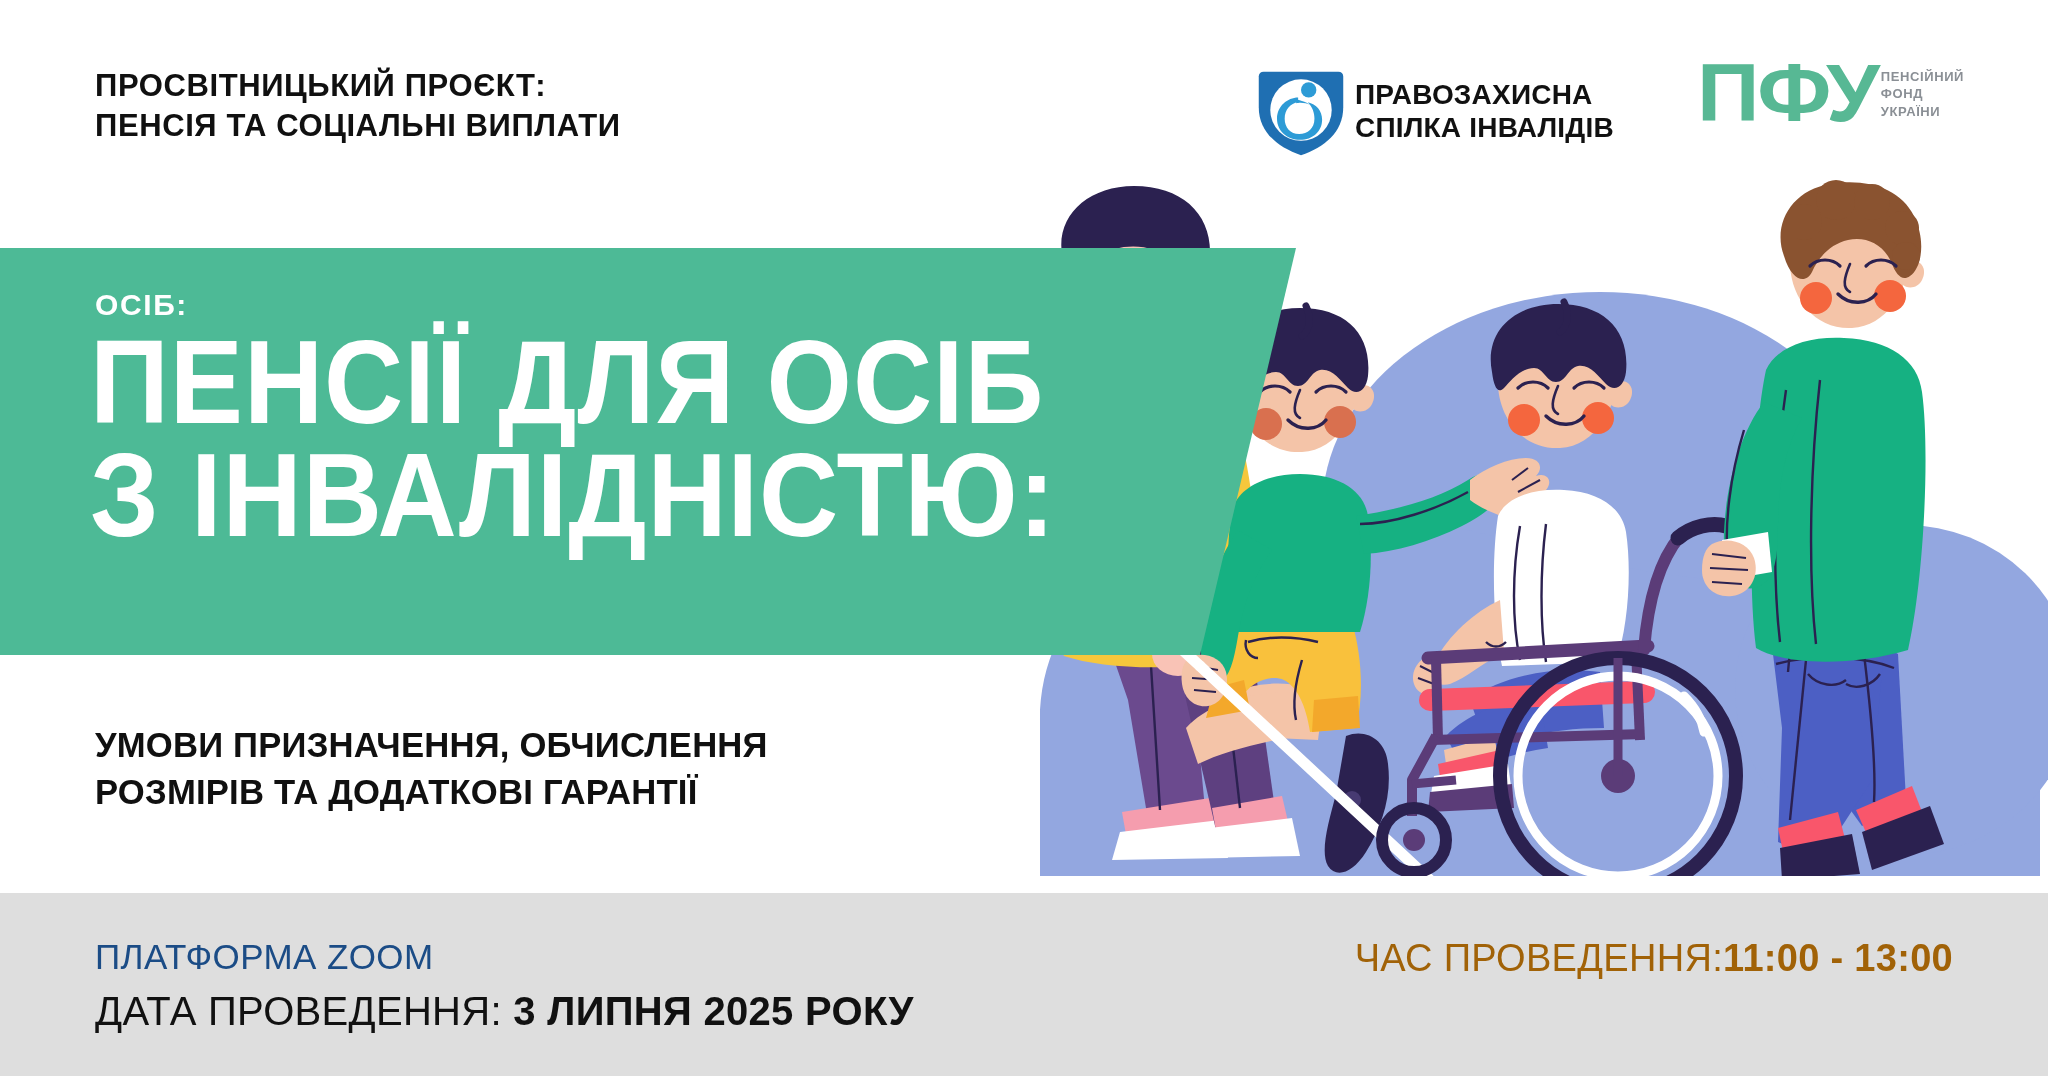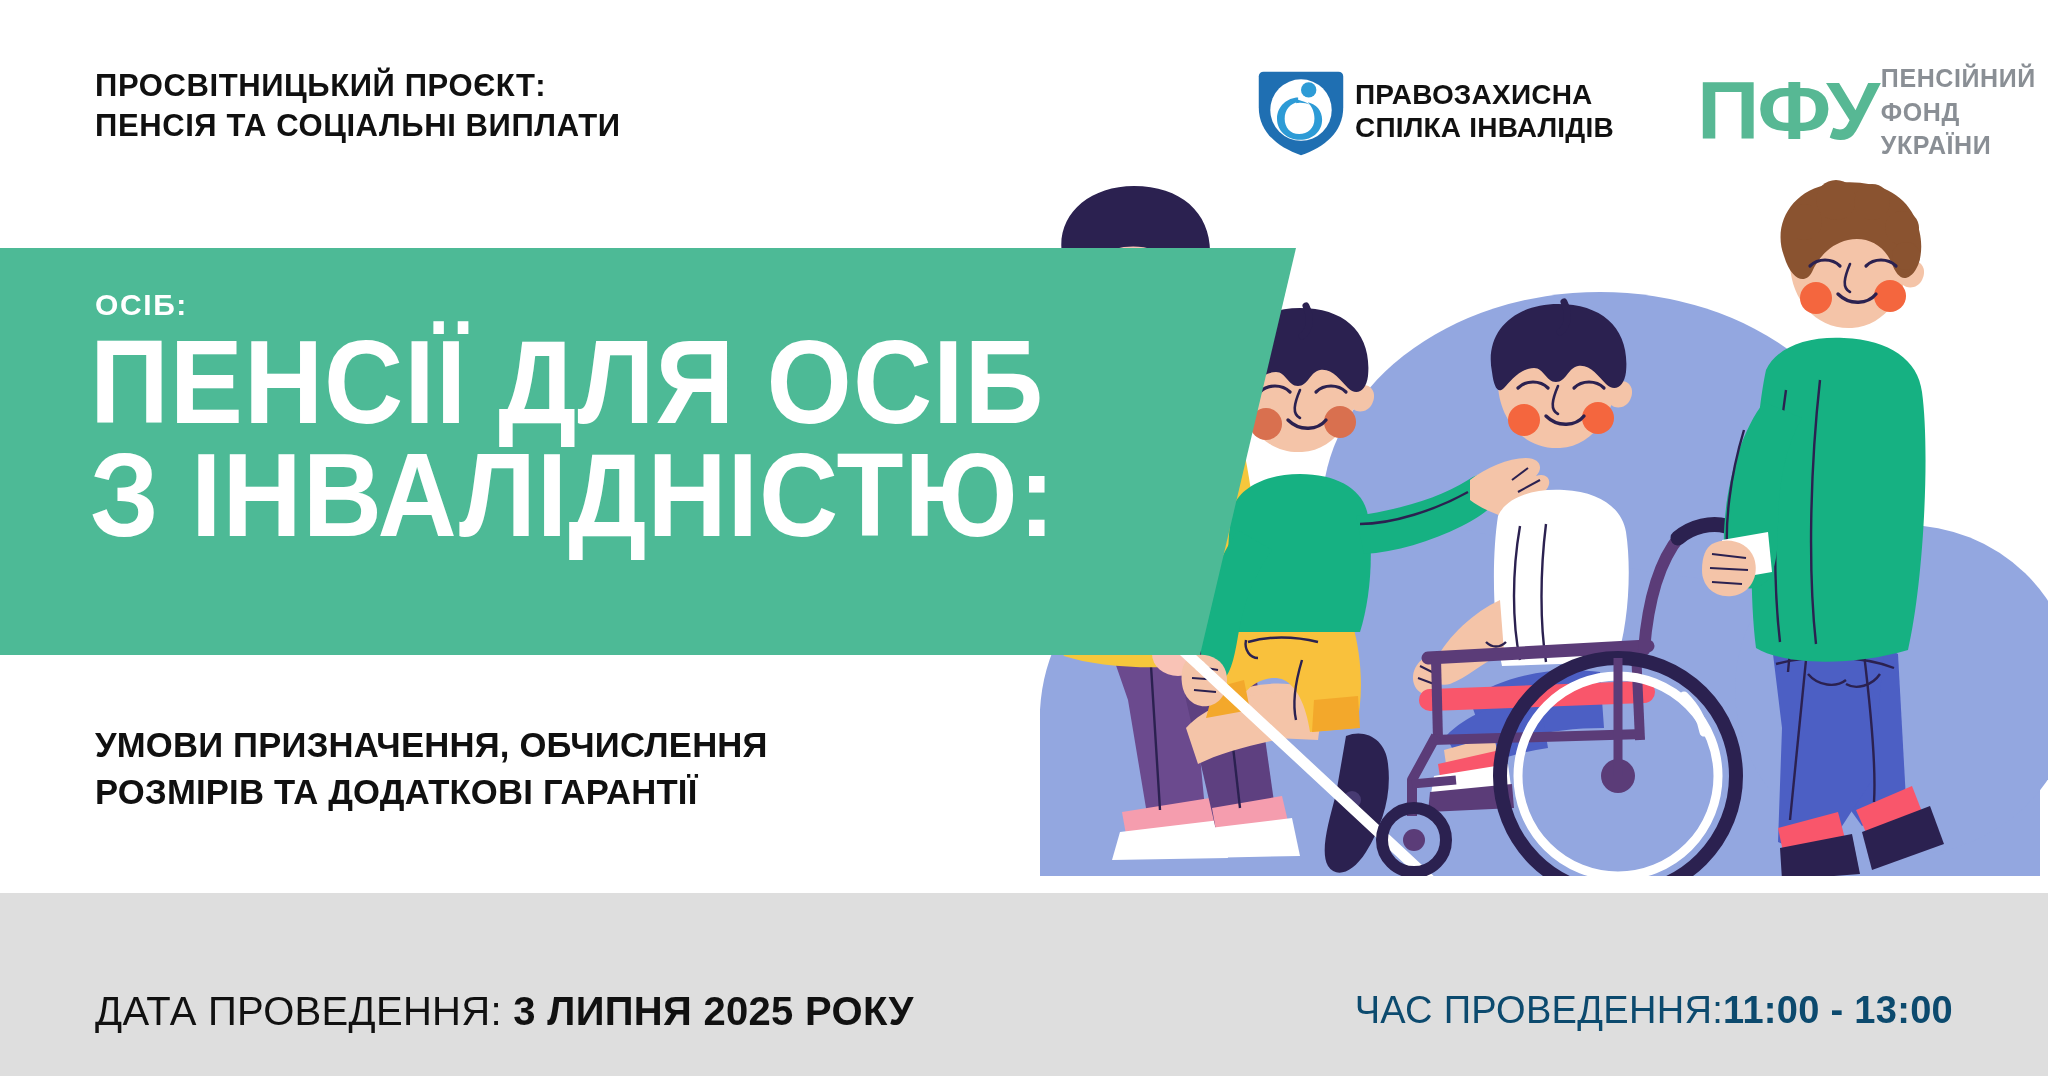--- a/index.html
+++ b/index.html
@@ -25,21 +25,21 @@
     letter-spacing:0.2px;text-transform:uppercase;white-space:pre-line;
   }
 
   
   #logo-pfu{position:absolute;left:1697px;top:60px;display:flex;align-items:center;gap:13px;}
   #logo-pfu .pfu-mark{
     font-size:82px;font-weight:bold;color:#57B894;line-height:0.80;
     letter-spacing:-2px;transform:scaleX(1.06);transform-origin:left center;
   }
   #logo-pfu .pfu-words{
-    font-size:25px;font-weight:bold;line-height:1.34;color:#8A8F95;
+    font-size:13px;font-weight:bold;line-height:1.34;color:#8A8F95;
     letter-spacing:0.6px;text-transform:uppercase;white-space:pre-line;
     padding-top:2px;
   }
 
   
   #green-banner{
     position:absolute;left:0;top:248px;width:1296px;height:407px;
     background:#4DBA96;
     clip-path:polygon(0 0, 1296px 0, 1200px 407px, 0 407px);
     z-index:2;
@@ -77,22 +77,22 @@
     position:absolute;left:95px;top:937px;z-index:6;
     color:#1B4C86;font-size:35px;letter-spacing:0.4px;text-transform:uppercase;
   }
   #footer-date{
     position:absolute;left:95px;top:989px;z-index:6;
     color:#111111;font-size:40px;letter-spacing:0.3px;text-transform:uppercase;
     white-space:nowrap;
   }
   #footer-date .bold{font-weight:bold;}
   #footer-time{
-    position:absolute;right:95px;top:989px;z-index:6;
-    color:#0c4a6e;font-size:38px;letter-spacing:0.3px;text-transform:uppercase;
+    position:absolute;right:95px;top:937px;z-index:6;
+    color:#a16207;font-size:38px;letter-spacing:0.3px;text-transform:uppercase;
     white-space:nowrap;text-align:right;
   }
   #footer-time .bold{font-weight:bold;}
 </style>
 </head>
 <body>
 
 <div id="poster">
 
   <div id="header-title">ПРОСВІТНИЦЬКИЙ ПРОЄКТ:
@@ -377,20 +377,21 @@
 
   <div id="green-banner"></div>
   <div id="tema-label">ОСІБ:</div>
   <div id="main-title">ПЕНСІЇ ДЛЯ ОСІБ
 З ІНВАЛІДНІСТЮ:</div>
 
   <div id="subtitle">УМОВИ ПРИЗНАЧЕННЯ, ОБЧИСЛЕННЯ
 РОЗМІРІВ ТА ДОДАТКОВІ ГАРАНТІЇ</div>
 
   <div id="footer-bar"></div>
+  <div id="footer-platform">ПЛАТФОРМА ZOOM</div>
   <div id="footer-date">
     <span>ДАТА ПРОВЕДЕННЯ:</span><span>&nbsp;</span><span class="bold">3 ЛИПНЯ 2025 РОКУ</span>
   </div>
   <div id="footer-time">
     <span>ЧАС ПРОВЕДЕННЯ:</span><span class="bold">11:00 - 13:00</span>
   </div>
 
 </div>
 
 </body></html>

